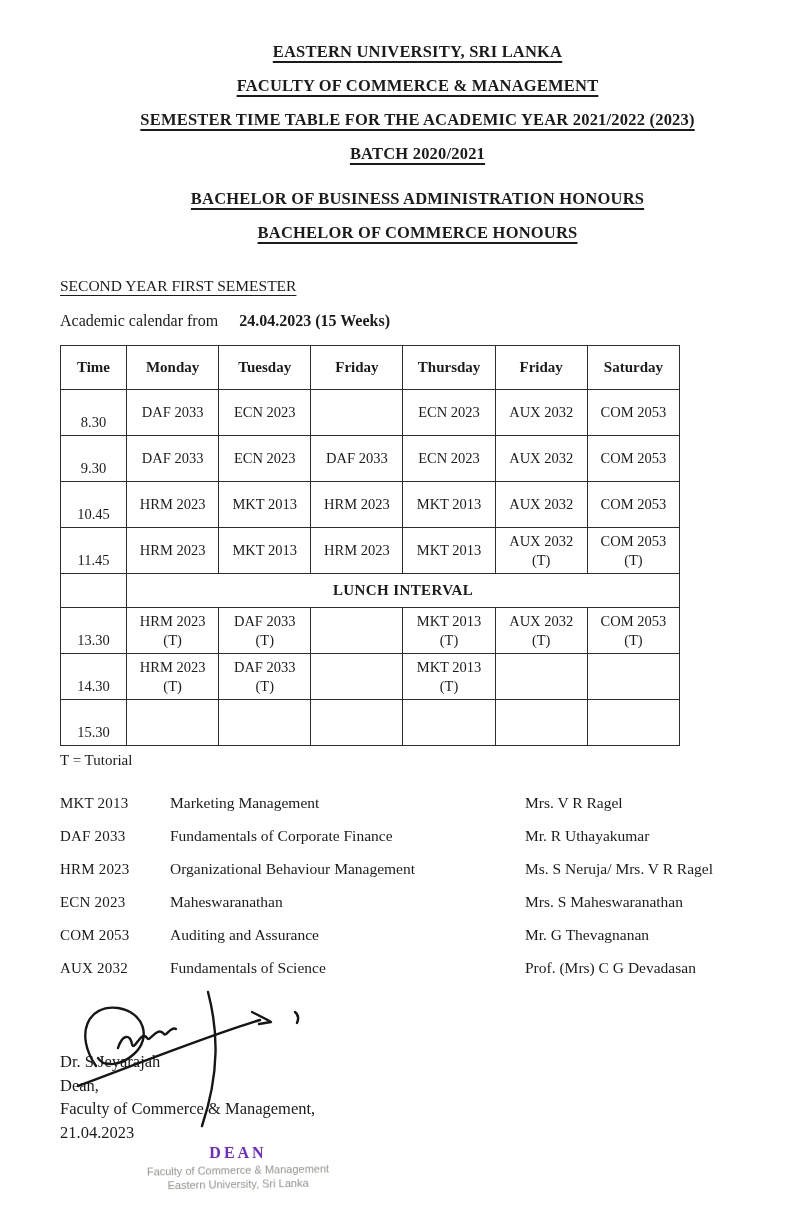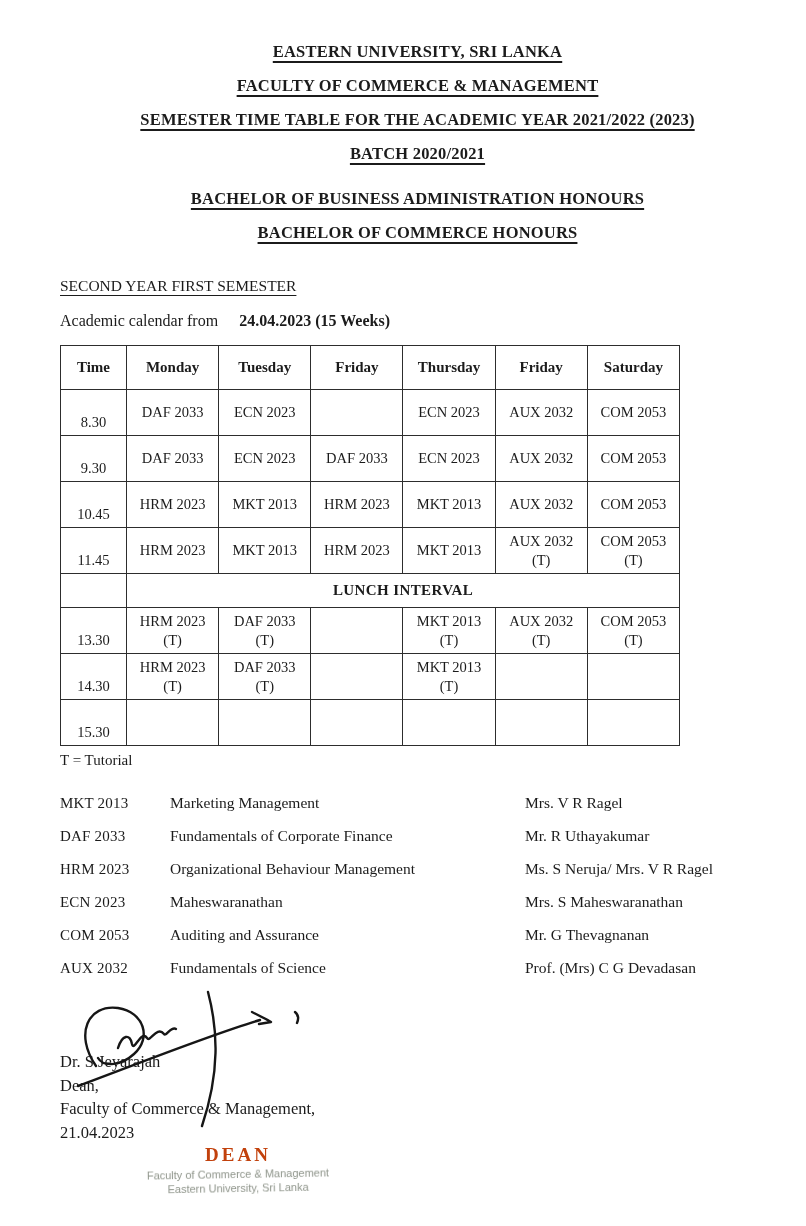--- a/index.html
+++ b/index.html
@@ -91,23 +91,23 @@
     position: absolute; left: 2px; top: -26px;
     width: 310px; height: 160px;
     pointer-events: none;
   }
   .sig-text { padding-top: 36px; font-size: 16.5px; line-height: 23.5px; }
 
   
   .stamp { width: 300px; margin-left: 28px; text-align: center; margin-top: 0; }
   .stamp-title {
     font-weight: bold;
-    font-size: 19px;
+    font-size: 16px;
     letter-spacing: 3px;
-    color: #c2410c;
+    color: #6d28d9;
   }
   .stamp-lines {
     transform: rotate(-1deg);
     color: #8f958b;
     font-family: "Liberation Sans", sans-serif;
     font-size: 11px;
     line-height: 14px;
     filter: blur(0.2px);
     margin-top: 1px;
   }

